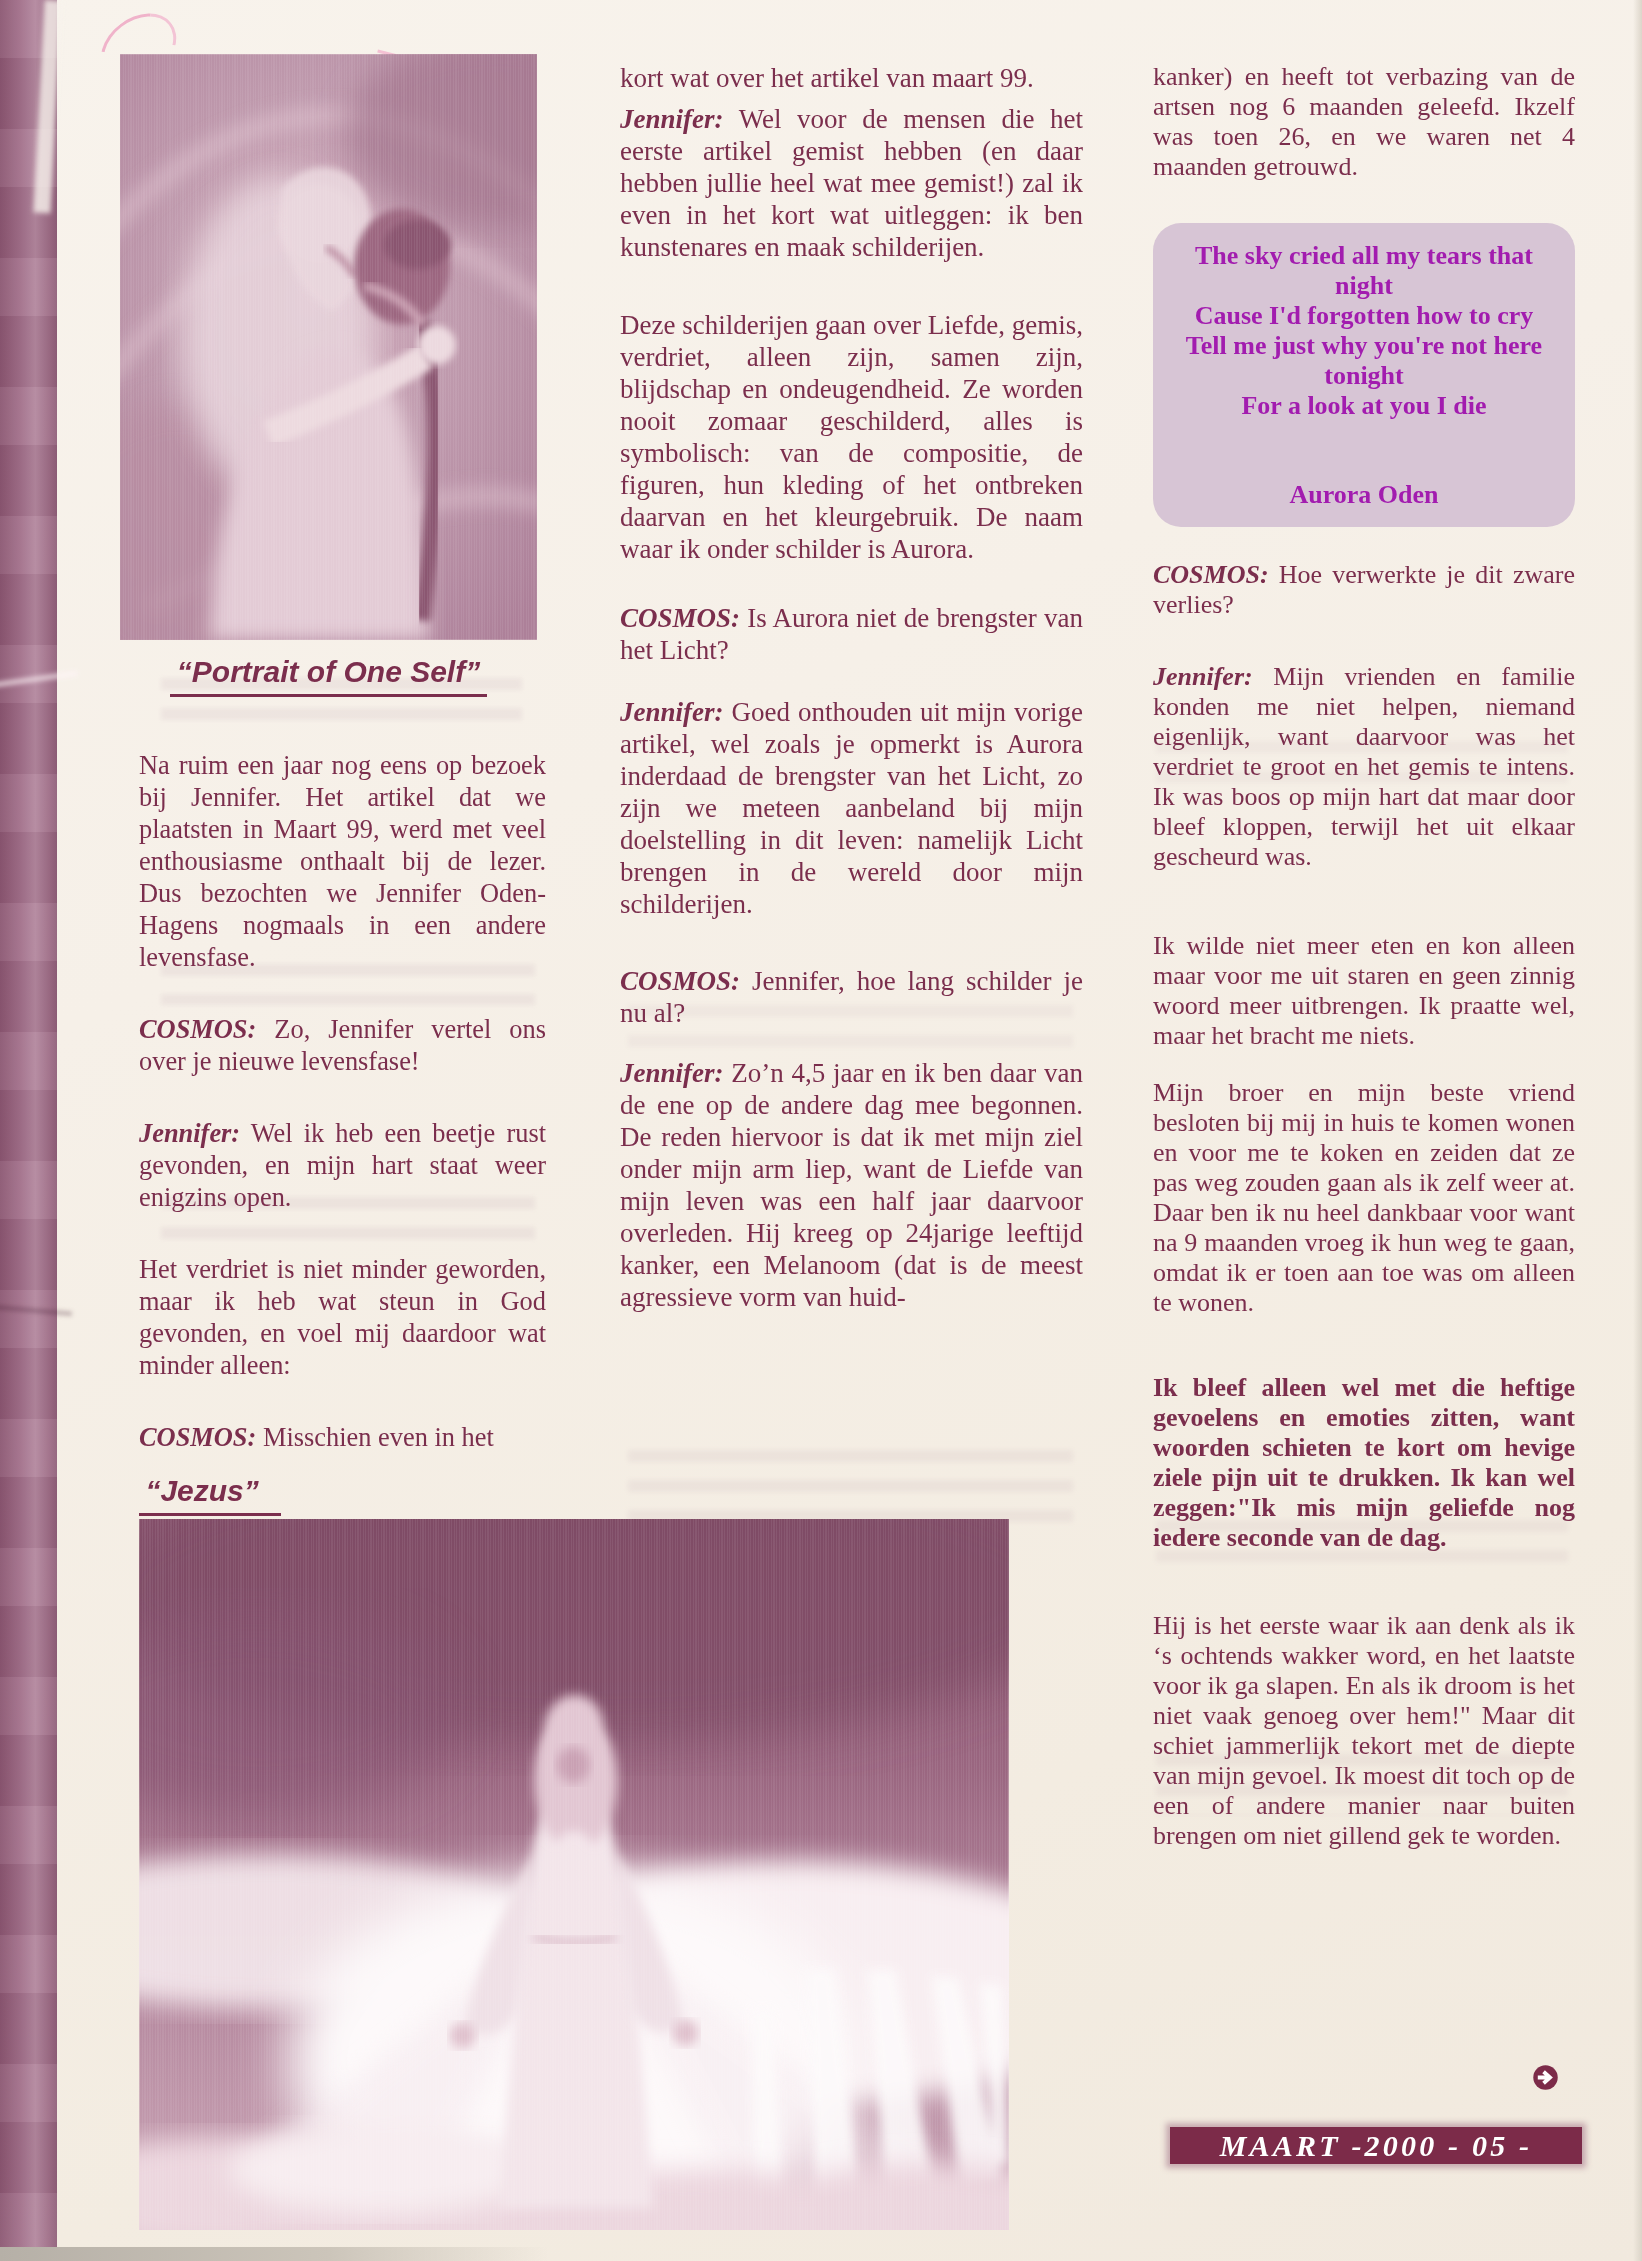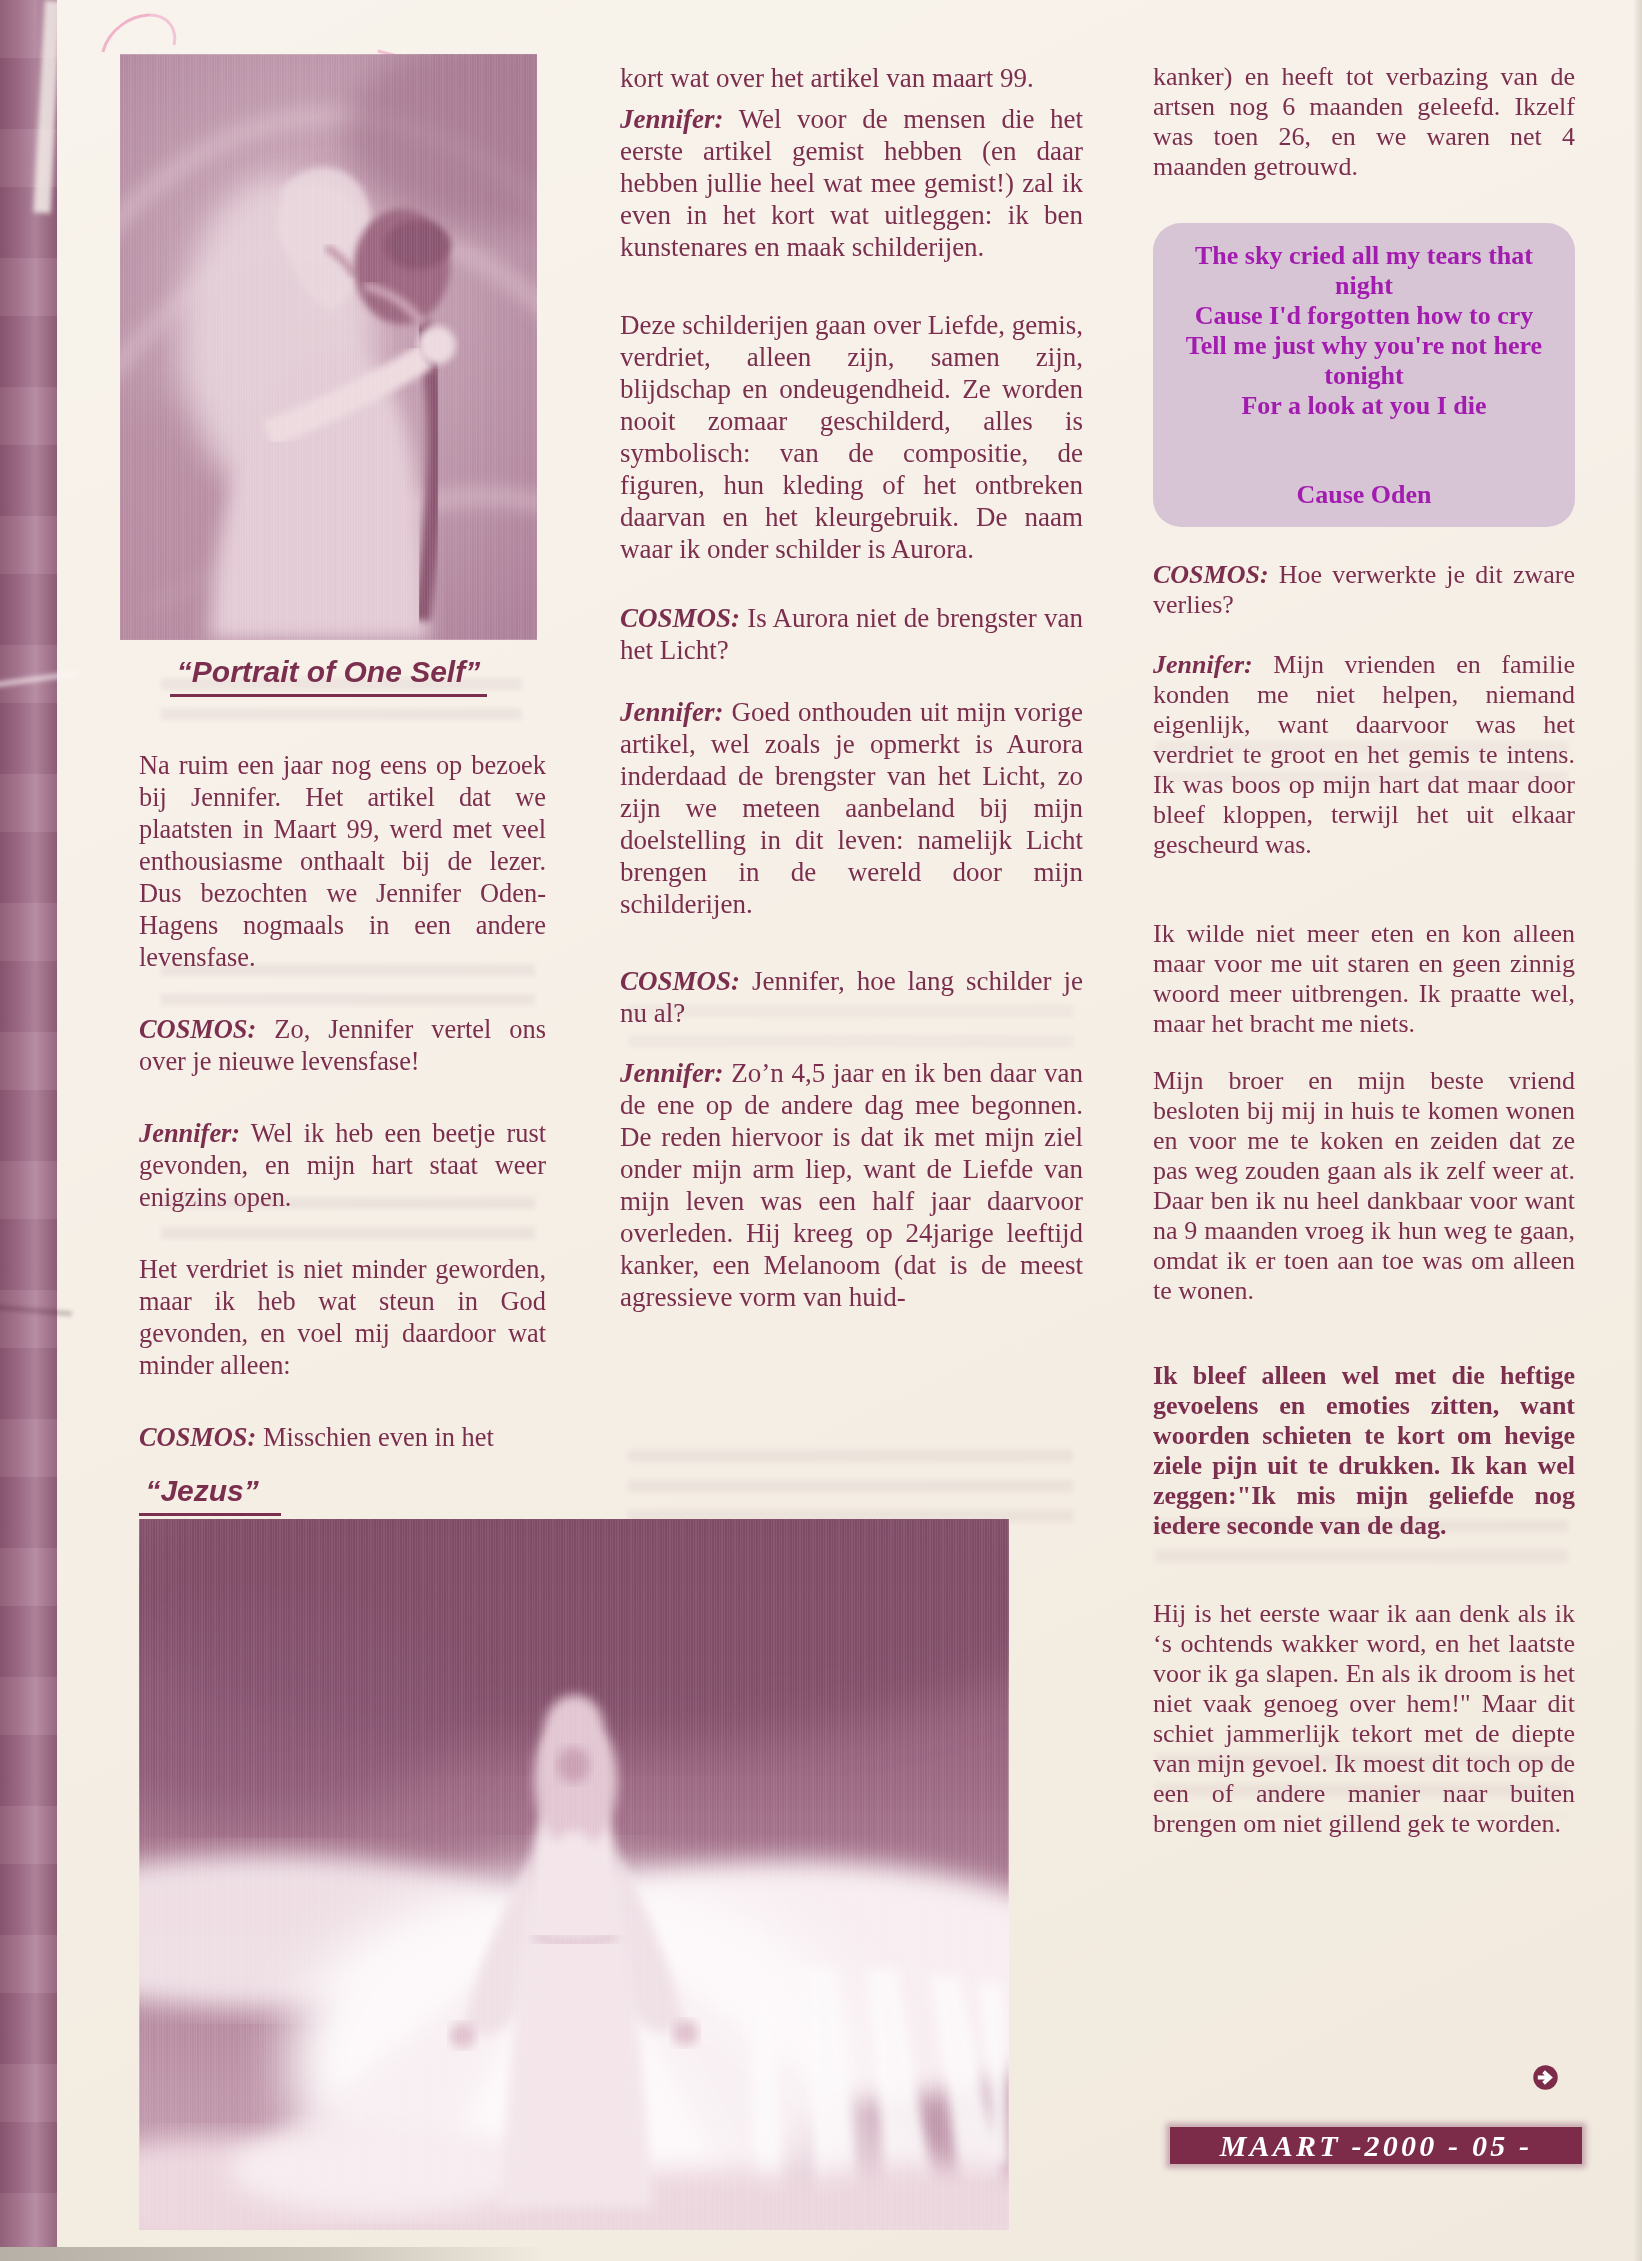--- a/index.html
+++ b/index.html
@@ -220,24 +220,24 @@
   <div class="col" id="col3">
     <p class="para" style="margin-bottom:41px;"><span class="speaker"></span><span>kanker) en heeft tot verbazing van de artsen nog 6 maanden geleefd. Ikzelf was toen 26, en we waren net 4 maanden getrouwd.</span></p>
 
     <div class="poem-box" style="margin-bottom:33px;">
       <div class="stanza1">
         <div class="poem-line">The sky cried all my tears that night</div>
         <div class="poem-line">Cause I'd forgotten how to cry</div>
         <div class="poem-line">Tell me just why you're not here tonight</div>
         <div class="poem-line">For a look at you I die</div>
       </div>
-      <div class="poem-author">Cause Oden</div>
+      <div class="poem-author">Aurora Oden</div>
     </div>
 
-    <p class="para" style="margin-bottom:30px;"><span class="speaker">COSMOS:</span><span> Hoe verwerkte je dit zware verlies?</span></p>
+    <p class="para" style="margin-bottom:42px;"><span class="speaker">COSMOS:</span><span> Hoe verwerkte je dit zware verlies?</span></p>
     <p class="para" style="margin-bottom:59px;"><span class="speaker">Jennifer:</span><span> Mijn vrienden en familie konden me niet helpen, niemand eigenlijk, want daarvoor was het verdriet te groot en het gemis te intens. Ik was boos op mijn hart dat maar door bleef kloppen, terwijl het uit elkaar gescheurd was.</span></p>
     <p class="para" style="margin-bottom:27px;"><span class="speaker"></span><span>Ik wilde niet meer eten en kon alleen maar voor me uit staren en geen zinnig woord meer uitbrengen. Ik praatte wel, maar het bracht me niets.</span></p>
     <p class="para" style="margin-bottom:55px;"><span class="speaker"></span><span>Mijn broer en mijn beste vriend besloten bij mij in huis te komen wonen en voor me te koken en zeiden dat ze pas weg zouden gaan als ik zelf weer at. Daar ben ik nu heel dankbaar voor want na 9 maanden vroeg ik hun weg te gaan, omdat ik er toen aan toe was om alleen te wonen.</span></p>
     <p class="para" style="margin-bottom:58px;font-weight:bold;"><span class="speaker"></span><span>Ik bleef  alleen wel met die heftige gevoelens en emoties zitten, want woorden schieten te kort om hevige ziele pijn uit te drukken. Ik kan wel zeggen:"Ik mis mijn geliefde nog iedere seconde van de dag.</span></p>
     <p class="para"><span class="speaker"></span><span>Hij is het eerste waar ik aan denk als ik ‘s ochtends wakker word, en het laatste voor ik ga slapen. En als ik droom is het niet vaak genoeg over hem!" Maar dit schiet jammerlijk tekort met de diepte van mijn gevoel. Ik moest dit toch op de een of andere manier naar buiten brengen om niet gillend gek te worden.</span></p>
   </div>
 
   <div class="arrow-badge">
     <svg width="27" height="27" viewBox="0 0 42 42" xmlns="http://www.w3.org/2000/svg">
       <circle cx="21" cy="21" r="19" fill="#7c2b49"></circle>

